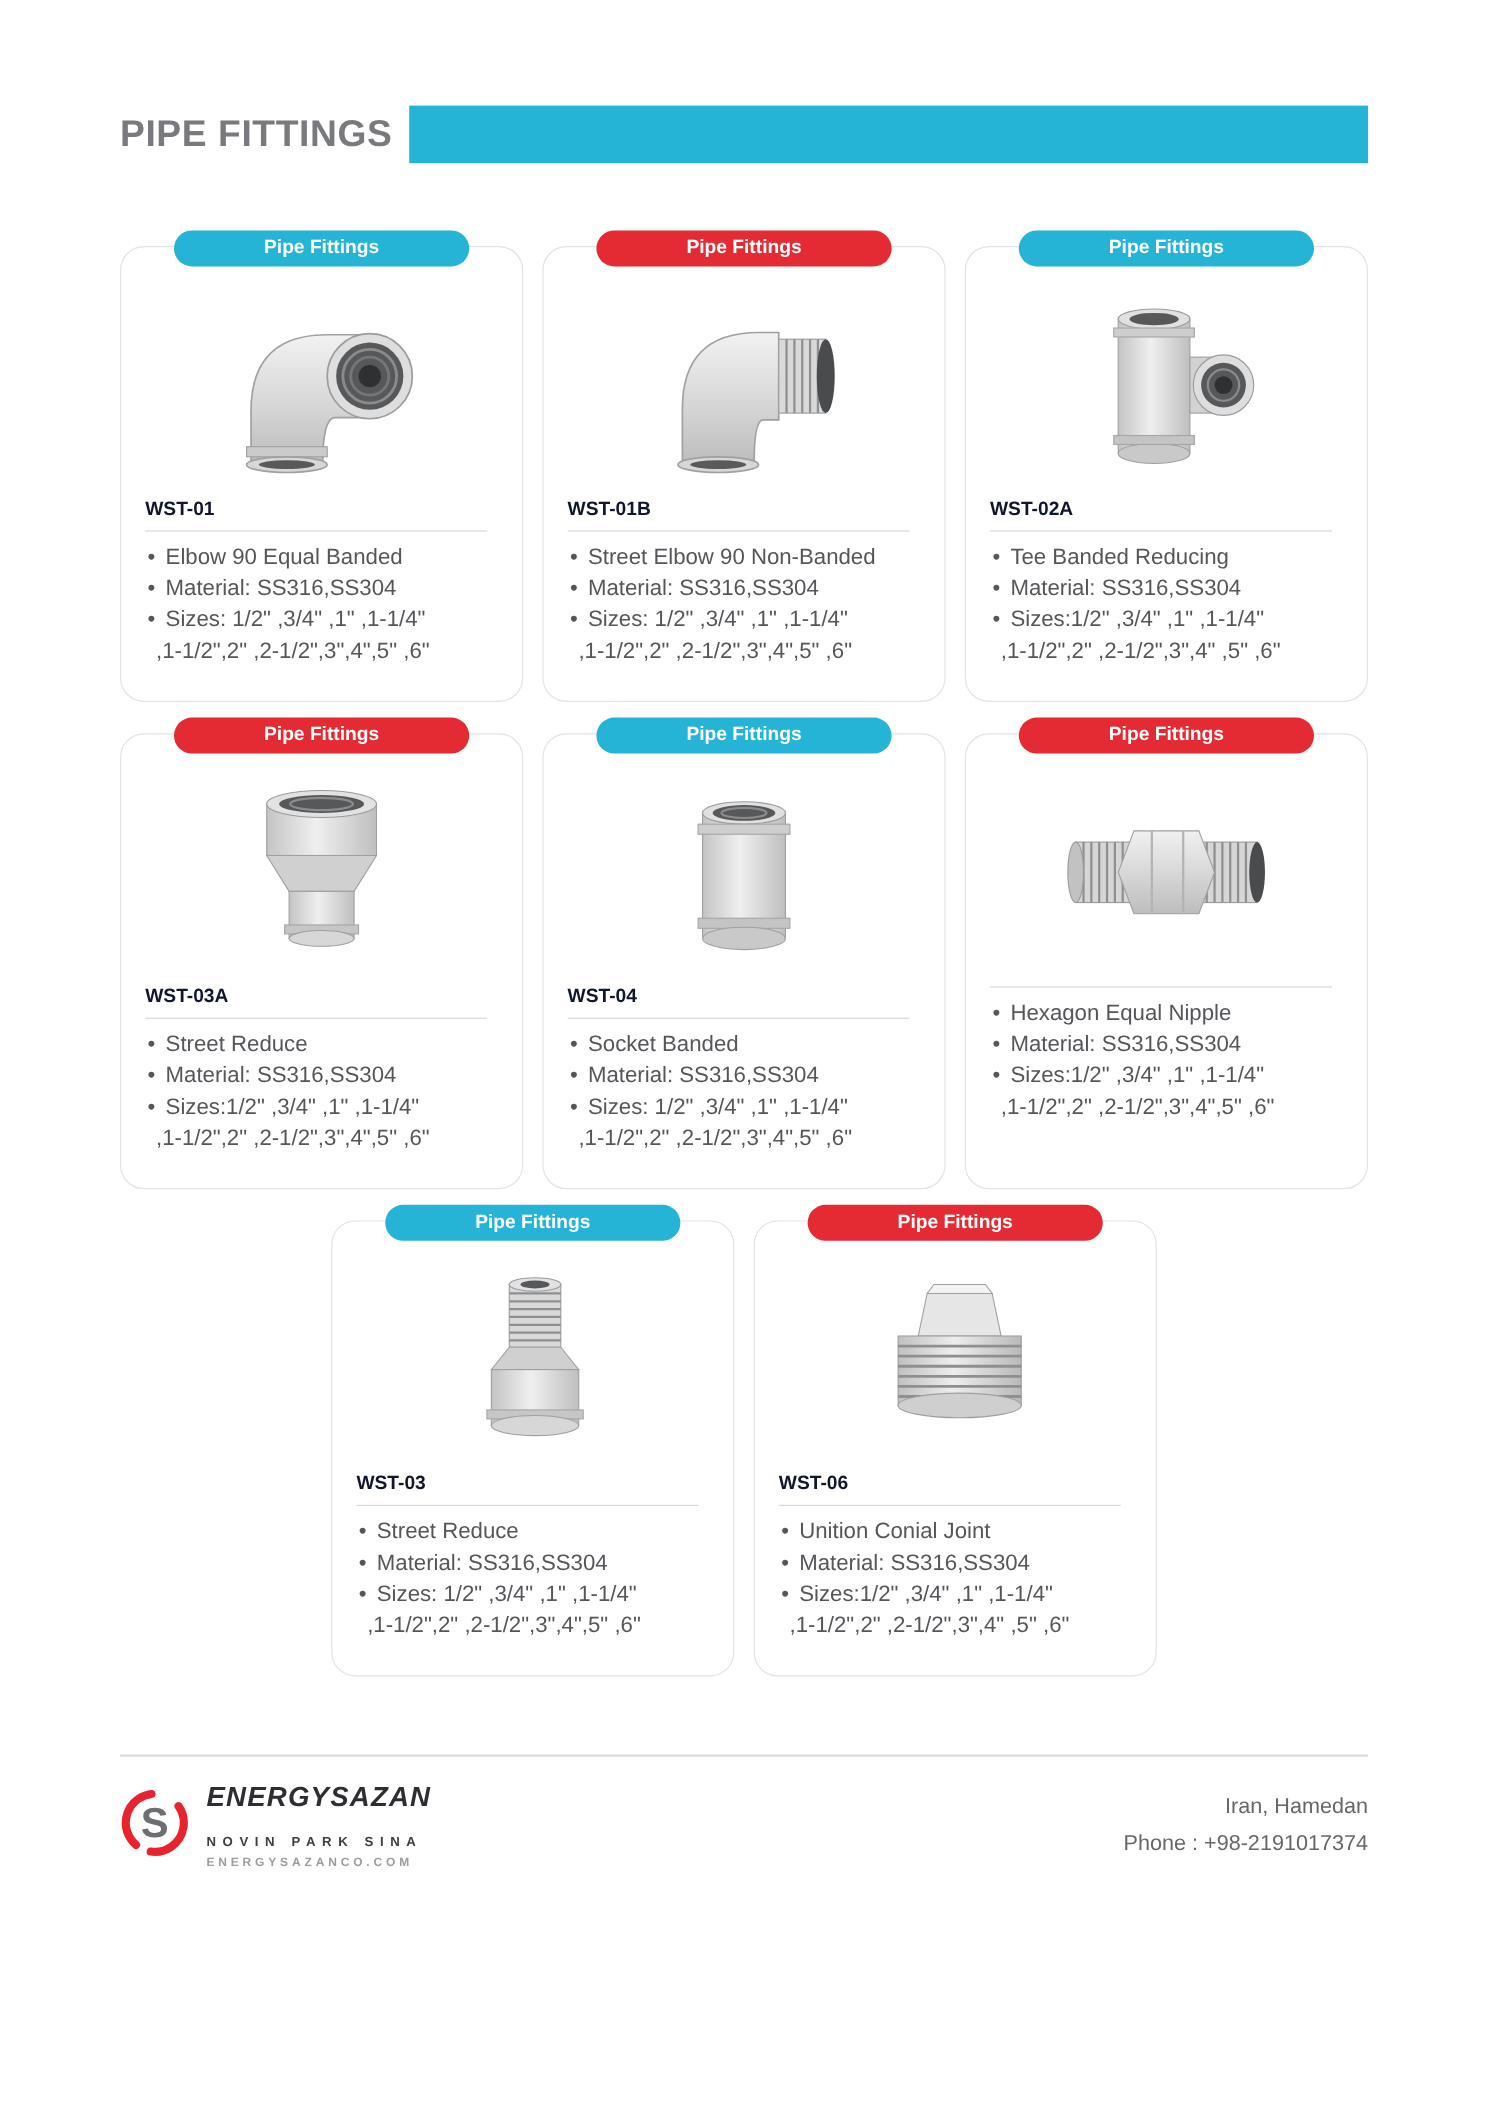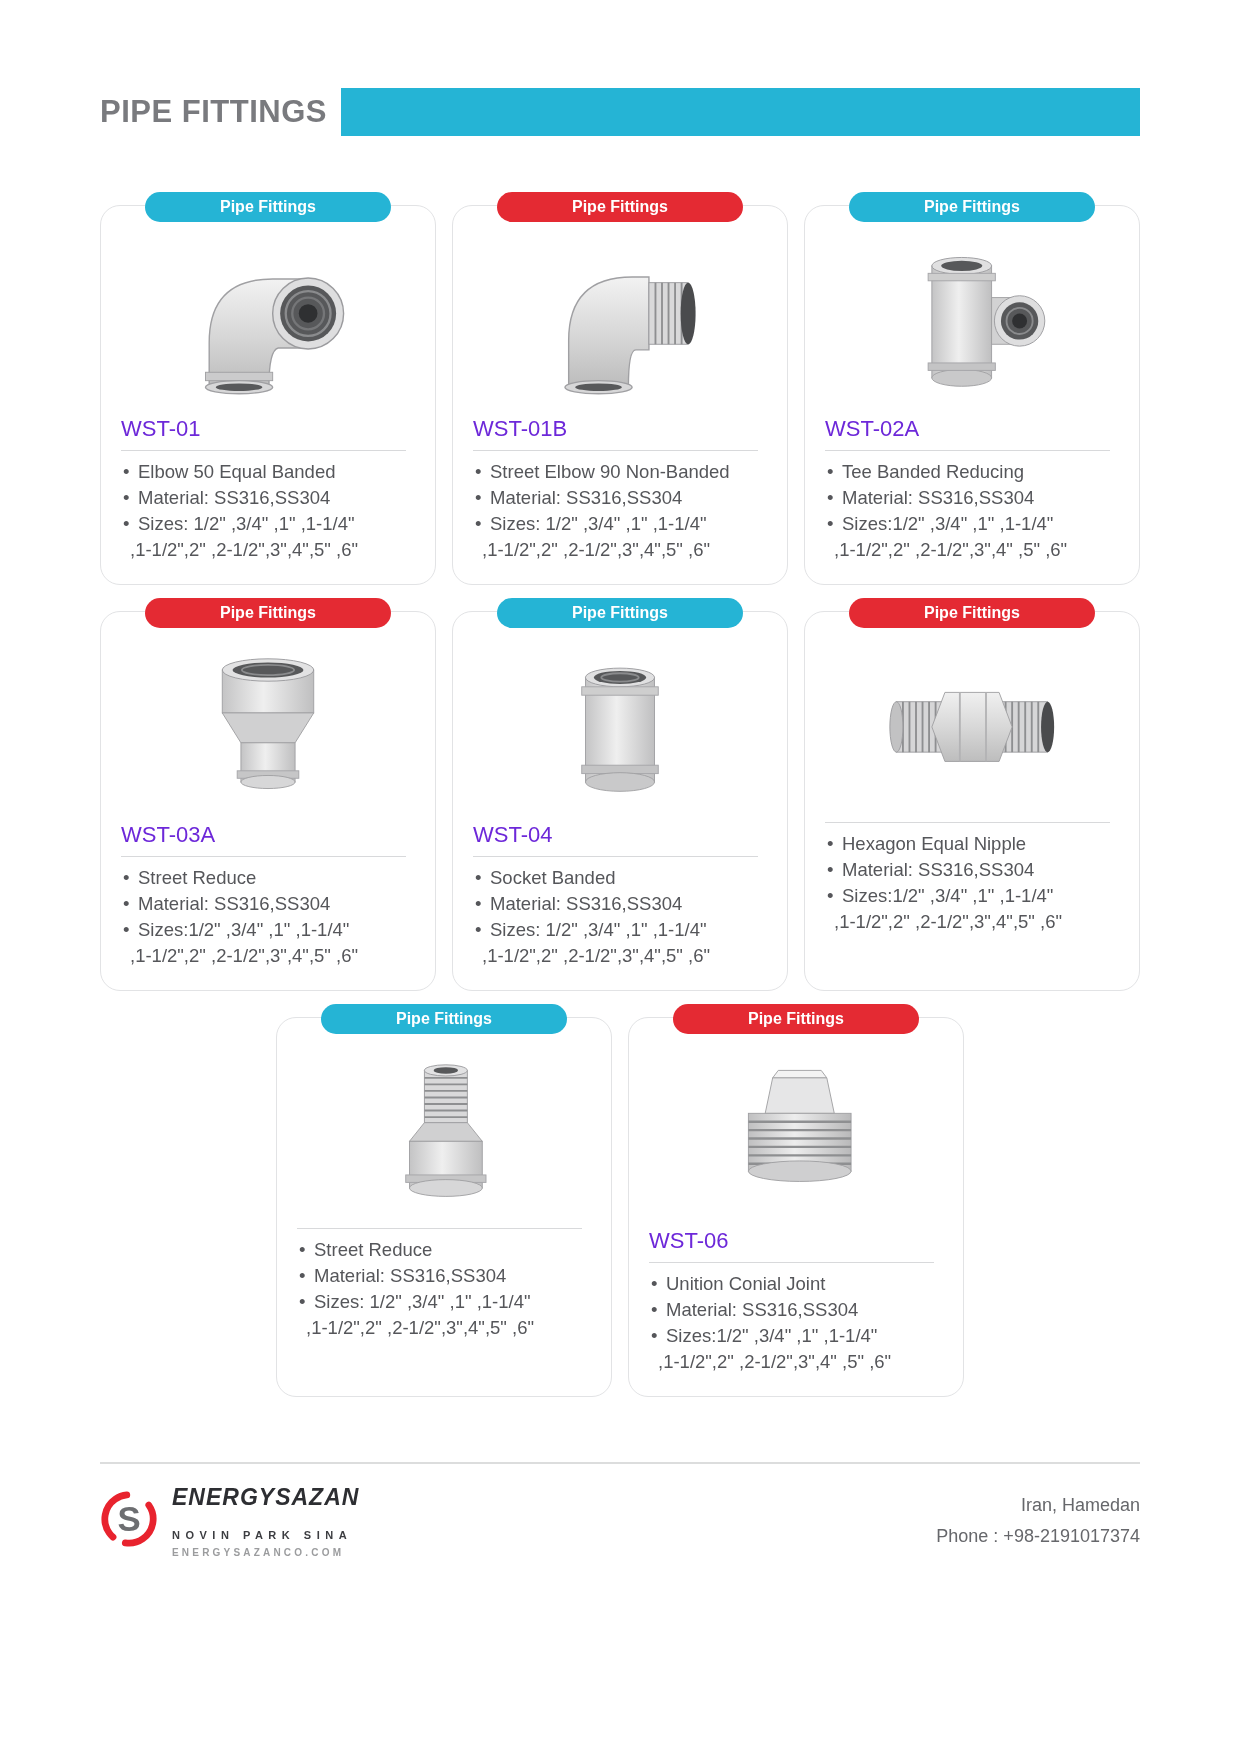--- a/index.html
+++ b/index.html
@@ -12,21 +12,21 @@
   .page-title { margin:0; font-size:31px; font-weight:700; color:#797a7e; letter-spacing:0.5px; white-space:nowrap; }
   .header-bar { flex:1; height:48px; margin-left:14px; background:#25b4d5; }
 
   
   .grid { margin-top:55px; display:flex; flex-wrap:wrap; justify-content:center; gap:26px 16px; padding-top:14px; }
   .card { position:relative; width:336px; min-height:380px; background:#fff; border:1px solid #e2e3e5;
           border-radius:20px; padding:26px 20px 18px; }
   .badge { position:absolute; top:-14px; left:50%; transform:translateX(-50%); width:246px;
            text-align:center; padding:6px 0; border-radius:17px; color:#fff; font-size:16px; font-weight:700; }
   .img-wrap { height:176px; display:flex; align-items:center; justify-content:center; }
-  .code { margin:8px 0 0; font-size:22px; font-weight:400; color:#6d28d9; }
+  .code { margin:8px 0 0; font-size:16px; font-weight:700; color:#0f172a; }
   .rule { height:1px; background:#d8d9db; margin:8px 0; width:97%; }
   .specs { list-style:none; margin:0; padding:0; font-size:18.5px; color:#55565a; }
   .specs li { position:relative; padding-left:17px; line-height:26px; }
   .specs li::before { content:"\2022"; position:absolute; left:2px; color:#55565a; }
   .specs li.cont { padding-left:9px; }
   .specs li.cont::before { content:none; }
 
   
   .footer { position:absolute; left:100px; right:100px; top:1462px; }
   .divider { height:2px; background:#dcdddd; }
@@ -68,21 +68,21 @@
           <circle cx="148" cy="79" r="17" fill="none" stroke="#757678" stroke-width="2.5"></circle>
           <circle cx="148" cy="79" r="10" fill="#2f3032"></circle>
           <rect x="38" y="142" width="72" height="9" fill="#cbcbcc" stroke="#a0a0a3"></rect>
           <ellipse cx="74" cy="158" rx="36" ry="7" fill="#d7d7d8" stroke="#a0a0a3" stroke-width="1.5"></ellipse>
           <ellipse cx="74" cy="158" rx="25" ry="4" fill="#58595b"></ellipse>
         </svg>
       </div>
       <h2 class="code">WST-01</h2>
       <div class="rule"></div>
       <ul class="specs">
-        <li>Elbow 50 Equal Banded</li>
+        <li>Elbow 90 Equal Banded</li>
         <li>Material: SS316,SS304</li>
         <li>Sizes: 1/2" ,3/4" ,1" ,1-1/4"</li>
         <li class="cont">,1-1/2",2" ,2-1/2",3",4",5" ,6"</li>
       </ul>
     </article>
 
     <article class="card">
       <div class="badge" style="background-color: rgb(228, 42, 51);">Pipe Fittings</div>
       <div class="img-wrap">
         <svg width="196" height="170" viewBox="0 0 210 172">
@@ -279,20 +279,21 @@
             <line x1="84" y1="70" x2="130" y2="70"></line>
           </g>
           <ellipse cx="107" cy="20" rx="23" ry="6" fill="#e2e2e3" stroke="#9b9b9e"></ellipse>
           <ellipse cx="107" cy="20" rx="13" ry="3.5" fill="#57585a"></ellipse>
           <path d="M84 76 L130 76 L146 96 L68 96 Z" fill="#d0d0d1" stroke="#a0a0a3"></path>
           <rect x="68" y="96" width="78" height="50" fill="url(#m7)" stroke="#a0a0a3"></rect>
           <rect x="64" y="132" width="86" height="8" fill="#c6c6c7" stroke="#a6a6a9"></rect>
           <ellipse cx="107" cy="146" rx="39" ry="9" fill="#d7d7d8" stroke="#a0a0a3"></ellipse>
         </svg>
       </div>
+      <h2 class="code">WST-03</h2>
       <div class="rule"></div>
       <ul class="specs">
         <li>Street Reduce</li>
         <li>Material: SS316,SS304</li>
         <li>Sizes: 1/2" ,3/4" ,1" ,1-1/4"</li>
         <li class="cont">,1-1/2",2" ,2-1/2",3",4",5" ,6"</li>
       </ul>
     </article>
 
     <article class="card">

